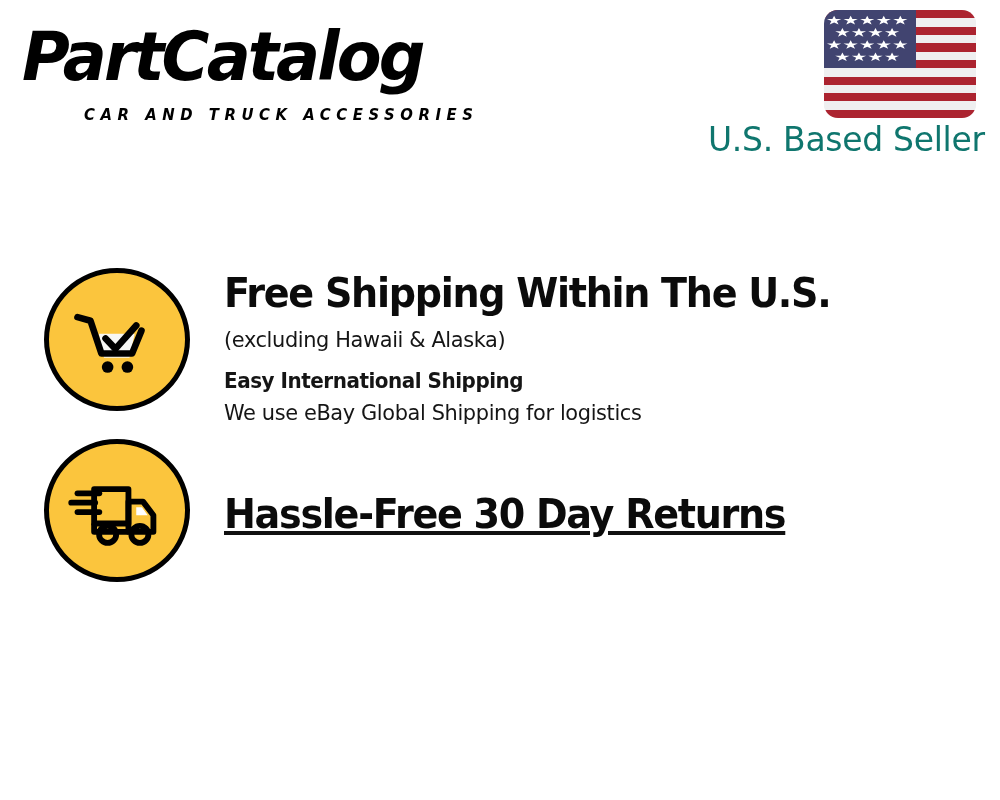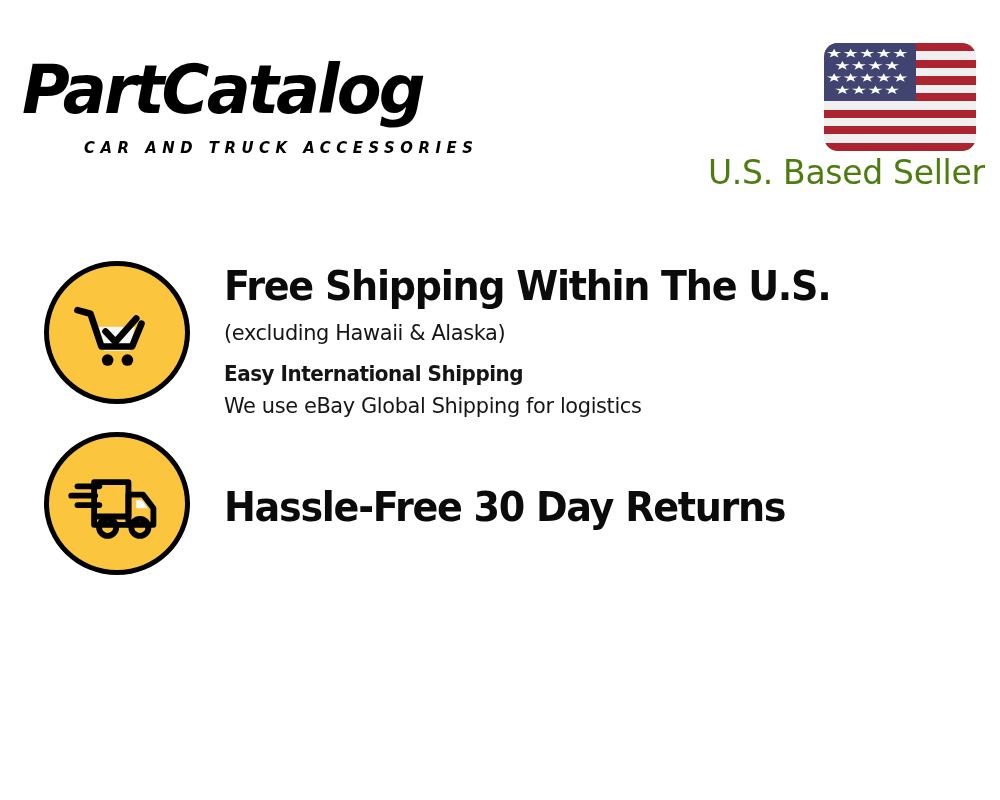--- a/index.html
+++ b/index.html
@@ -16,21 +16,20 @@
     color: #111111;
   }
 
   
   .header {
     position: absolute;
     left: 0;
     top: 0;
     width: 1000px;
     height: 175px;
-    margin-top: 33px;
   }
 
   .logo-block {
     position: absolute;
     left: 22px;
     top: 18px;
     width: 470px;
     height: 100px;
   }
   .logo-wordmark {
@@ -104,30 +103,30 @@
   .flag .canton svg { display: block; width: 100%; height: 100%; }
 
   .seller-label {
     position: absolute;
     left: 10px;
     top: 110px;
     font-family: "DejaVu Sans", sans-serif;
     font-weight: 400;
     font-size: 33px;
     line-height: 40px;
-    color: #4d7c0f;
+    color: #0f766e;
     white-space: nowrap;
     letter-spacing: -0.3px;
   }
 
   
   .features {
     position: absolute;
     left: 0;
-    top: 8px;
+    top: 15px;
     width: 1000px;
     height: 629px;
   }
   .feature {
     position: absolute;
     left: 0;
     width: 1000px;
   }
   .feature-1 { top: 253px; height: 150px; }
   .feature-2 { top: 424px; height: 150px; }
@@ -156,20 +155,21 @@
 
   .feature-text {
     position: absolute;
     left: 224px;
     top: 0;
     width: 740px;
   }
   .feature-text.centered {
     top: 50%;
     transform: translateY(-50%);
+    text-decoration: underline;
   }
 
   .feature-heading {
     font-family: "DejaVu Sans", sans-serif;
     font-weight: 700;
     font-size: 41px;
     line-height: 50px;
     letter-spacing: -1.4px;
     color: #0b0b0b;
     white-space: nowrap;

